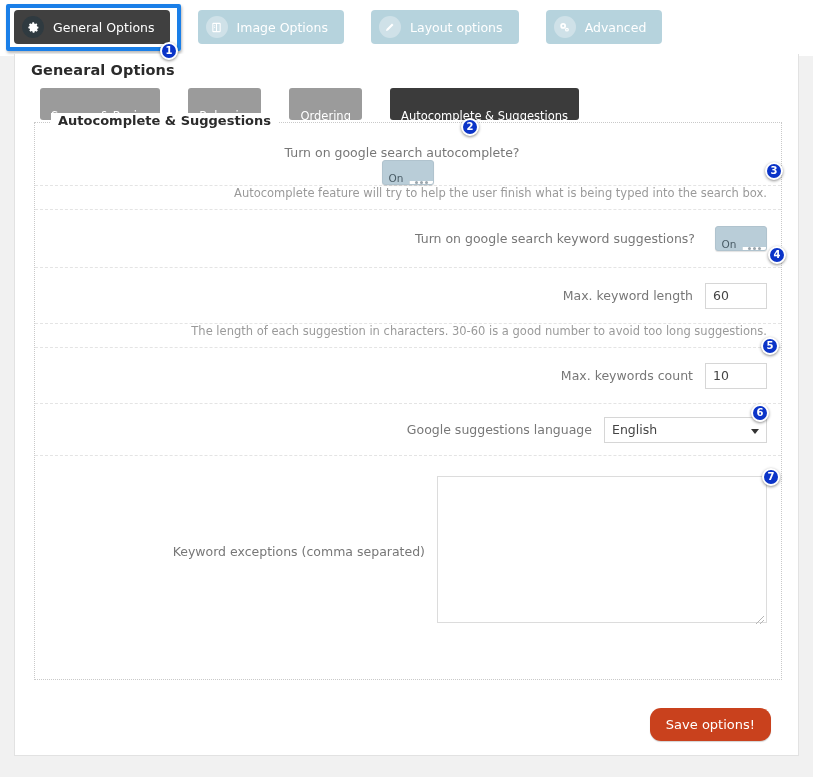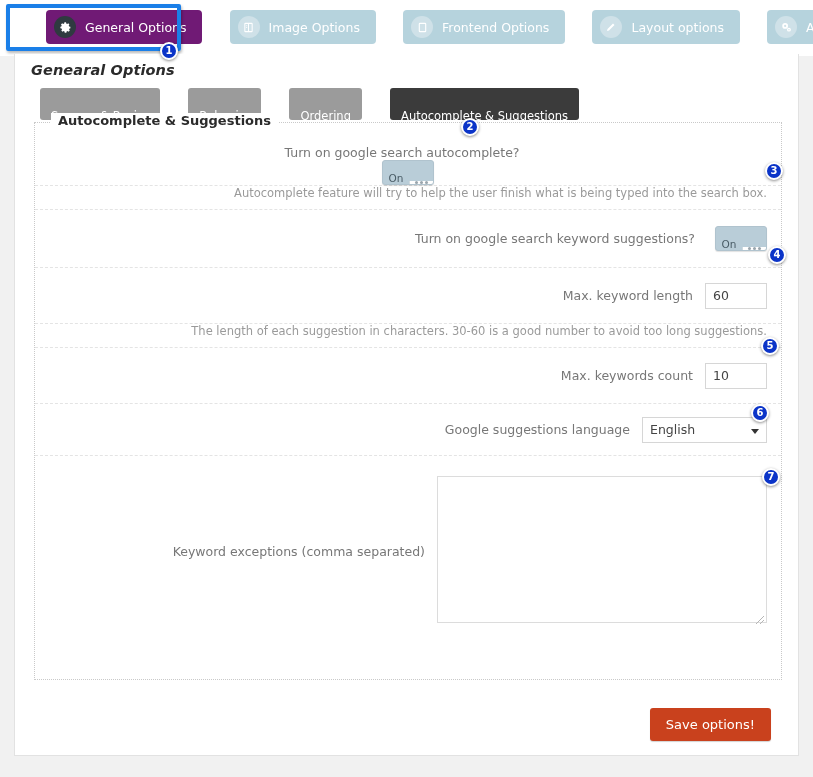--- a/index.html
+++ b/index.html
@@ -32,23 +32,22 @@
     background: #b6d3dd;
     color: #ffffff;
     font-size: 12.5px;
     padding: 0 16px 0 8px;
     margin-right: 22px;
     vertical-align: top;
     cursor: pointer;
     user-select: none;
   }
   .tab.active {
-    background: #701a75;
+    background: #404040;
     color: #ffffff;
-    margin-left: 32px;
   }
   .tab .tabicon {
     width: 22px; height: 22px;
     border-radius: 50%;
     background: #cfe1e8;
     display: inline-flex;
     align-items: center;
     justify-content: center;
     margin-right: 9px;
     flex: 0 0 auto;
@@ -92,21 +91,20 @@
     background: #ffffff;
     border: 1px solid #e2e2e2;
     border-top: none;
   }
   .panel-title {
     font-size: 14.5px;
     font-weight: bold;
     color: #2b2b2b;
     padding: 8px 0 0 16px;
     letter-spacing: .1px;
-    font-style: italic;
   }
 
   
   .subtabs {
     padding: 10px 0 0 25px;
     white-space: nowrap;
     height: 38px;
   }
   .subtab {
     display: inline-block;
@@ -203,21 +201,21 @@
     border: 1px solid #d6d6d6;
     background: #ffffff;
     font-size: 12.5px;
     color: #444444;
     padding: 0 7px;
     font-family: "DejaVu Sans", "Liberation Sans", sans-serif;
     outline: none;
   }
   .sel {
     position: relative;
-    width: 125px; height: 26px;
+    width: 163px; height: 26px;
     border: 1px solid #d6d6d6;
     background: #ffffff;
     font-size: 12.5px;
     color: #444444;
     line-height: 24px;
     padding: 0 22px 0 7px;
     cursor: pointer;
     user-select: none;
   }
   .sel .caret {
@@ -256,21 +254,21 @@
     left: 0; right: 0; bottom: 14px;
     text-align: right;
     padding-right: 27px;
   }
   .save-btn {
     display: inline-block;
     background: #c9411d;
     color: #ffffff;
     font-size: 13px;
     border: none;
-    border-radius: 3px;
+    border-radius: 11px;
     padding: 9px 16px;
     cursor: pointer;
     font-family: "DejaVu Sans", "Liberation Sans", sans-serif;
     box-shadow: 0 1px 1px rgba(0,0,0,.18);
   }
 </style>
 </head>
 <body>
 
 <div id="screen">
@@ -292,28 +290,20 @@
         <svg width="11" height="11" viewBox="0 0 24 24" fill="none" stroke="#ffffff" stroke-width="2.2">
           <rect x="4" y="3" width="16" height="18" rx="1"></rect>
           <line x1="12" y1="3" x2="12" y2="21"></line>
           <line x1="7" y1="8" x2="9" y2="8"></line>
           <line x1="7" y1="12" x2="9" y2="12"></line>
         </svg>
       </span>
       <span class="tablabel">Image Options</span>
     </div>
 
-    <div class="tab">
-      <span class="tabicon">
-        <svg width="11" height="11" viewBox="0 0 24 24" fill="none" stroke="#ffffff" stroke-width="2.4">
-          <rect x="5" y="3" width="14" height="18" rx="1.5"></rect>
-        </svg>
-      </span>
-      <span class="tablabel">Frontend Options</span>
-    </div>
 
     <div class="tab">
       <span class="tabicon">
         <svg width="12" height="12" viewBox="0 0 24 24" fill="#ffffff">
           <path d="M4 20l4-1 11-11-3-3L5 16l-1 4z"></path>
         </svg>
       </span>
       <span class="tablabel">Layout options</span>
     </div>
 

